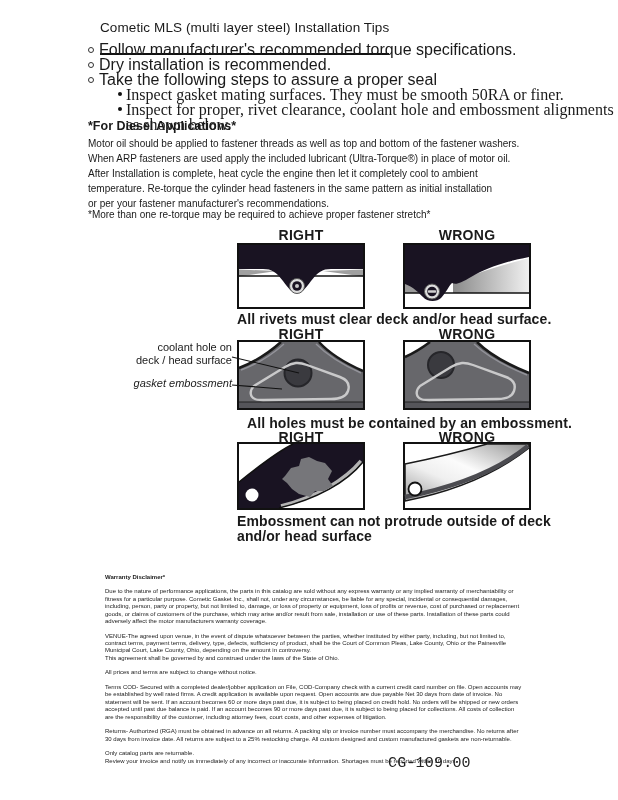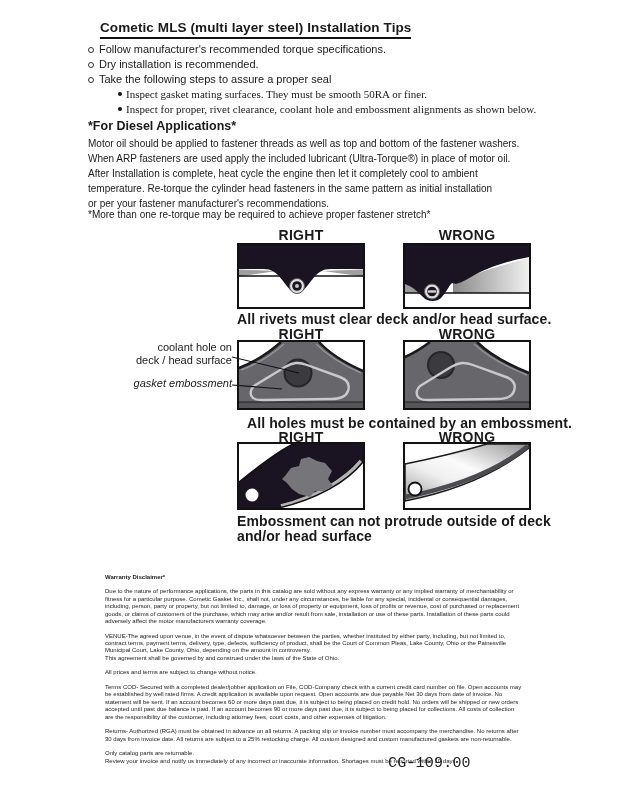--- a/index.html
+++ b/index.html
@@ -1,21 +1,21 @@
 <!DOCTYPE html>
 <html><head>
 <meta charset="utf-8">
 <style>
   html,body{margin:0;padding:0;background:#ffffff;}
   .page{position:relative;width:618px;height:800px;background:#ffffff;overflow:hidden;
         font-family:"Liberation Sans", sans-serif;color:#1a1a1a;}
   .abs{position:absolute;}
-  .title{left:100px;top:20px;font-size:13.5px;font-weight:bold;border-bottom:2px solid #111;
-         padding-bottom:2px;letter-spacing:0.1px;}
-  .tips{left:88px;top:42px;font-size:11px;line-height:15px;text-align:right;}
+  .title{left:100px;top:20px;font-size:13.5px;font-weight:normal;border-bottom:2px solid #111;
+         padding-bottom:18px;letter-spacing:0.1px;}
+  .tips{left:88px;top:42px;font-size:16px;line-height:15px;}
   .tip-row{display:flex;align-items:flex-start;}
   .tip-row.sub{margin-left:30px;font-family:Liberation Serif, serif;}
   .dot-o{width:4px;height:4px;border:1px solid #333;border-radius:50%;display:inline-block;
          margin:4.5px 5px 0 0;flex:0 0 auto;}
   .dot-f{width:4px;height:4px;background:#111;border-radius:50%;display:inline-block;
          margin:5px 4px 0 0;flex:0 0 auto;}
   .diesel-head{left:88px;top:119px;font-size:12.5px;font-weight:bold;}
   .para{left:88px;font-size:10px;line-height:15px;}
   .dg-head{width:128px;text-align:center;font-size:14px;font-weight:bold;letter-spacing:0.3px;}
   .dg-cap{font-size:14px;line-height:14.5px;letter-spacing:0.1px;font-weight:bold;}

